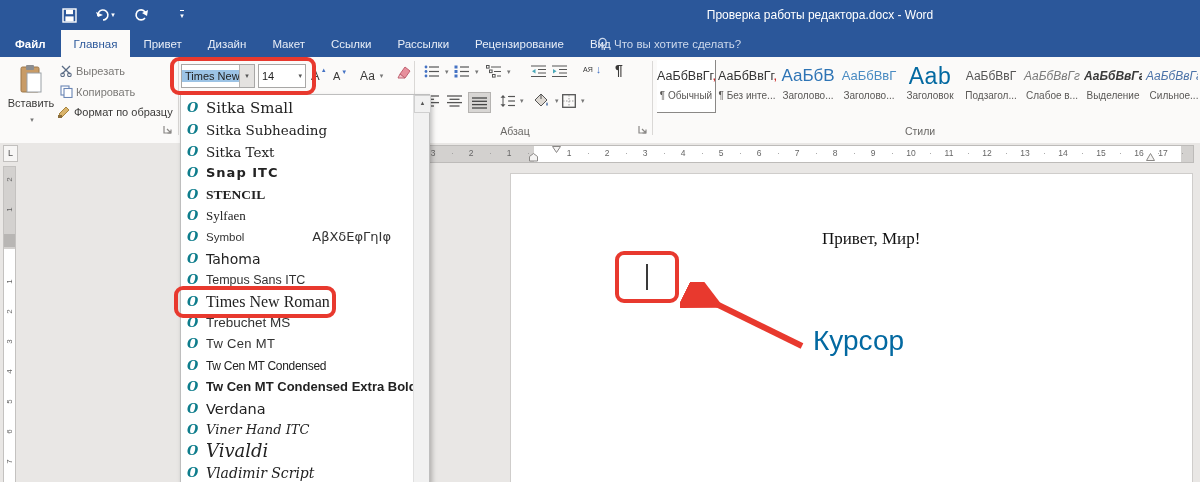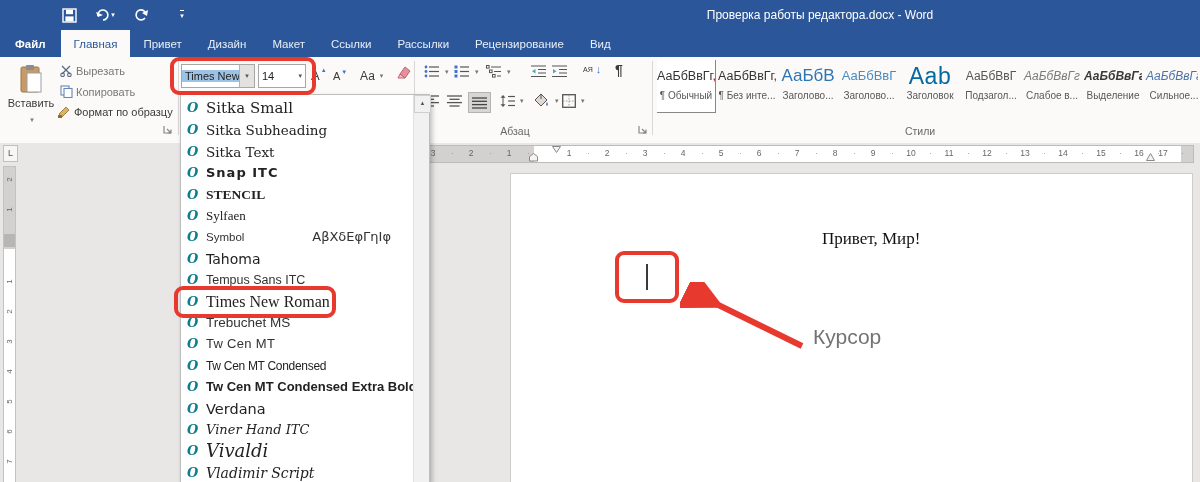--- a/index.html
+++ b/index.html
@@ -55,21 +55,21 @@
   
   .docarea{position:absolute;left:0;top:164px;width:1200px;height:318px;background:#e9e7e5;}
   .vruler{position:absolute;left:3px;top:2px;width:11px;height:316px;background:#d3d1cf;border:1px solid #c4c2c0;}
   .vruler .white{position:absolute;left:0;top:82px;width:100%;height:234px;background:#fff;}
   .vnotch{position:absolute;left:0;top:67px;width:100%;height:13px;background:#b8b6b4;}
   .vnum{position:absolute;left:0;width:11px;text-align:center;font-size:8px;color:#666;transform:rotate(-90deg);}
   .page{position:absolute;left:510px;top:9px;width:681px;height:309px;background:#fff;
         border-top:1px solid #cfcdcb;border-left:1px solid #cfcdcb;border-right:1px solid #cfcdcb;}
   .hello{position:absolute;left:822px;top:65px;font-family:"Liberation Serif",serif;font-size:17px;color:#111;}
   .cursorline{position:absolute;left:646px;top:100px;width:1.5px;height:26px;background:#3a3a3a;}
-  .kursor{position:absolute;left:813px;top:161px;font-size:21px;color:#737373;}
+  .kursor{position:absolute;left:813px;top:161px;font-size:28px;color:#0369a1;}
   
   .redbox{position:absolute;border:4px solid #e8392e;border-radius:9px;z-index:60;pointer-events:none;}
   
   .dropdown{position:absolute;left:180px;top:94px;width:248px;height:388px;background:#fff;
             border:1px solid #bebebe;box-shadow:2px 3px 5px rgba(0,0,0,.25);z-index:40;}
   .fitem{position:absolute;left:0;width:232px;height:21px;display:flex;align-items:center;cursor:default;}
   .fo{width:15px;margin:0 4px 0 6px;font-family:"DejaVu Serif",serif;font-style:italic;font-weight:bold;
       font-size:13px;color:#0e7d8c;flex:none;}
   .fname{white-space:nowrap;color:#222;}
   .fname[data-fs="sitka1"]{font-family:"DejaVu Serif",serif;font-size:15px;}
@@ -130,20 +130,28 @@
   <div class="tabrow">
     <div class="tab file">Файл</div>
     <div class="tab active">Главная</div>
     <div class="tab">Привет</div>
     <div class="tab">Дизайн</div>
     <div class="tab">Макет</div>
     <div class="tab">Ссылки</div>
     <div class="tab">Рассылки</div>
     <div class="tab">Рецензирование</div>
     <div class="tab">Вид</div>
+    <div class="tellme">
+      <svg width="11" height="14" viewBox="0 0 11 14">
+        <circle cx="5.5" cy="5" r="3.6" fill="none" stroke="#cdd9ec" stroke-width="1.2"></circle>
+        <line x1="4" y1="10" x2="7" y2="10" stroke="#cdd9ec" stroke-width="1.2"></line>
+        <line x1="4.4" y1="12" x2="6.6" y2="12" stroke="#cdd9ec" stroke-width="1.2"></line>
+      </svg>
+      <span>Что вы хотите сделать?</span>
+    </div>
   </div>
 
   <div class="ribbon">
 
     <div class="rbtn" style="left:8px;top:5px;width:46px;height:70px;flex-direction:column;justify-content:flex-start;">
       <svg width="24" height="30" viewBox="0 0 24 30" style="margin-top:2px;">
         <rect x="2" y="3" width="18" height="25" rx="1.5" fill="#c89b66" stroke="#9a7648"></rect>
         <rect x="7" y="1" width="8" height="5" rx="1" fill="#8b8d90"></rect>
         <rect x="8" y="9" width="14" height="19" fill="#fff" stroke="#9aa0a6"></rect>
       </svg>

